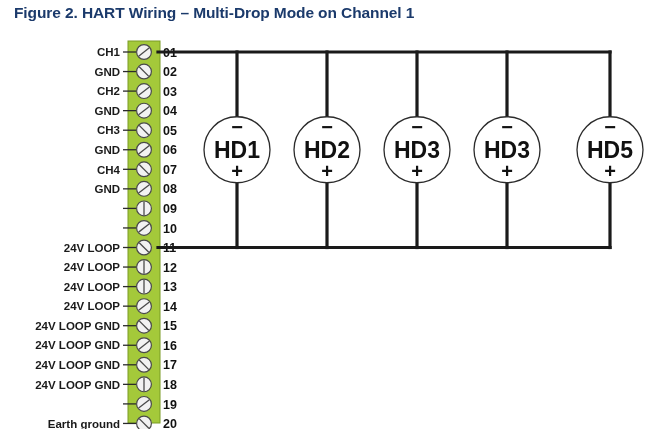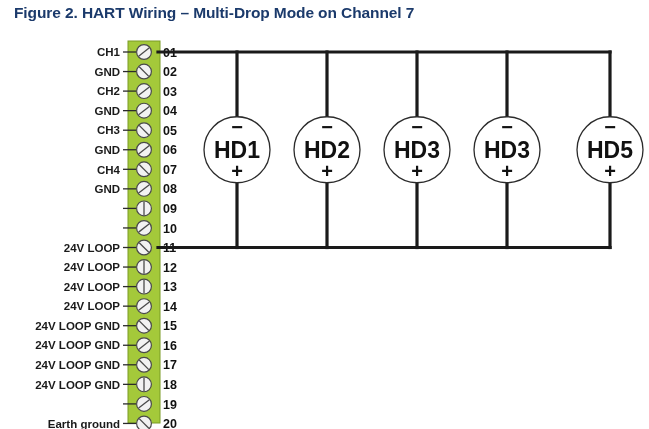--- a/index.html
+++ b/index.html
@@ -78,21 +78,21 @@
   }
   .device-circle {
     fill: #ffffff;
     stroke: #2b2b2b;
     stroke-width: 1.3;
   }
 </style>
 </head>
 <body>
 
-<div id="figure-title">Figure 2.  HART Wiring – Multi-Drop Mode on Channel 7</div>
+<div id="figure-title">Figure 2.  HART Wiring – Multi-Drop Mode on Channel 1</div>
 
 <svg id="diagram" viewBox="0 0 649 429">
 
   <rect id="block-rect" x="128" y="41" width="32" height="382" fill="#a4c93a" stroke="#7a9c24" stroke-width="1"></rect>
 
   <g id="leaders-layer">
       <line x1="123" y1="52" x2="136" y2="52" class="leader"></line>
       <line x1="123" y1="71.55" x2="136" y2="71.55" class="leader"></line>
       <line x1="123" y1="91.1" x2="136" y2="91.1" class="leader"></line>
       <line x1="123" y1="110.65" x2="136" y2="110.65" class="leader"></line>

